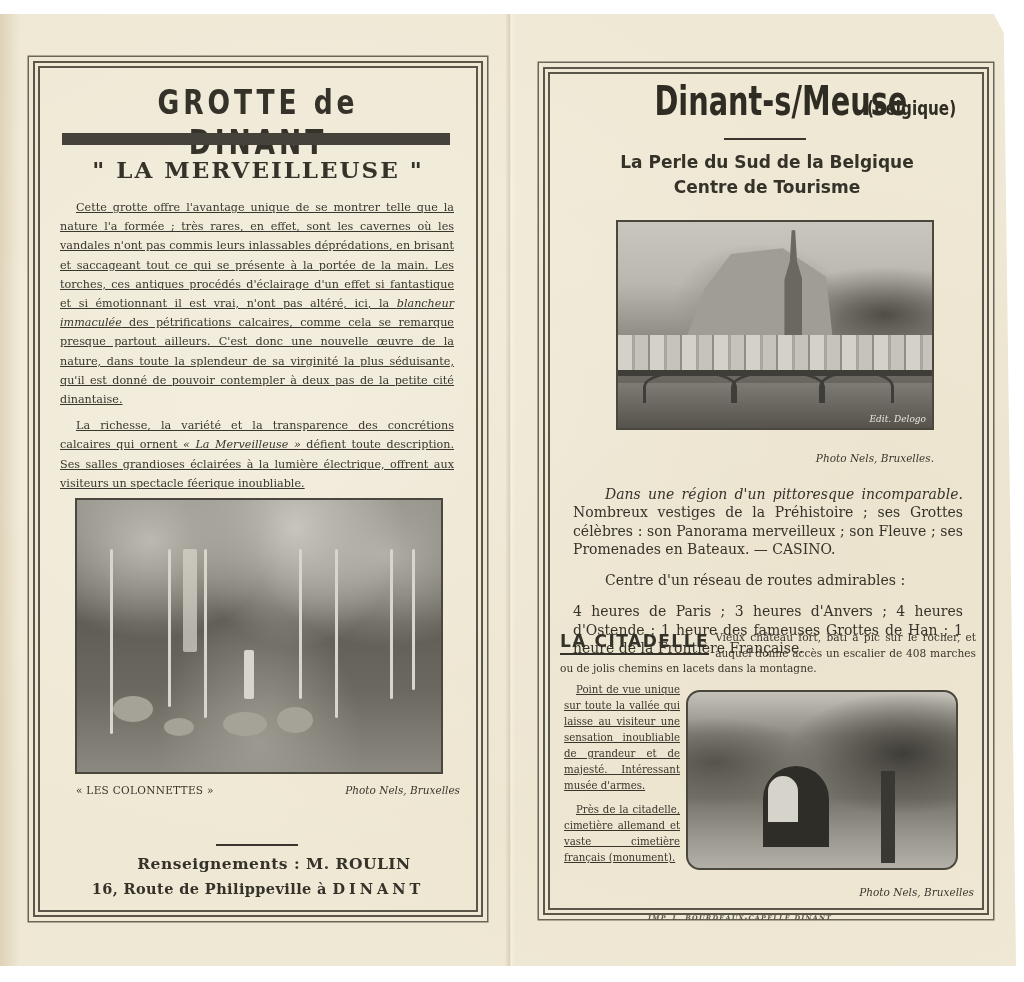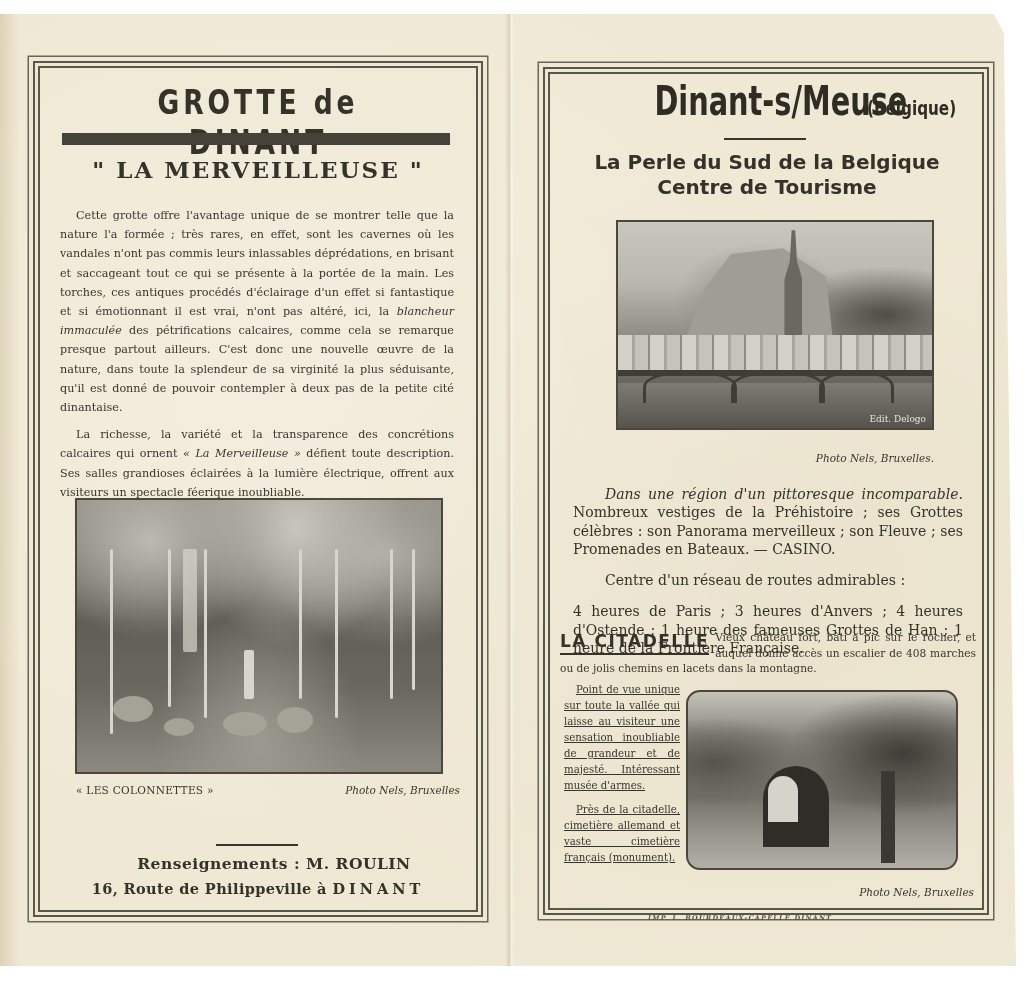--- a/index.html
+++ b/index.html
@@ -49,21 +49,21 @@
     .subtitle-left {
       position: absolute; left: 0; top: 86px; width: 100%; text-align: center;
       font-family: "DejaVu Serif", serif; font-weight: bold; font-size: 23px;
       letter-spacing: 2px; color: #35322a;
     }
     .body-left {
       position: absolute; left: 20px; top: 128px; width: 394px;
       font-family: "DejaVu Serif", serif; font-size: 11.2px; line-height: 19.2px;
       text-align: justify; color: #3a362d;
     }
-    .body-left p { margin: 8px 0 7px 0; text-indent: 16px; }
+    .body-left p { margin: 0 0 7px 0; text-indent: 16px; text-decoration: underline; }
     .body-left em { font-style: italic; }
 
     .perle-line {
       position: absolute; left: 0; top: 389px; width: 100%; text-align: center;
       font-family: "DejaVu Serif", serif; font-weight: bold; font-size: 14.5px; color: #35322a;
     }
 
     .photo {
       position: absolute; box-sizing: border-box; border: 2px solid #4a473f; overflow: hidden;
     }
@@ -111,36 +111,36 @@
       font-family: "DejaVu Sans", sans-serif; font-weight: bold; font-size: 40px; display: inline-block;
       transform: scaleX(0.72); transform-origin: right center; margin-right: -44px;
     }
     .title-right .paren {
       font-family: "DejaVu Sans", sans-serif; font-weight: bold; font-size: 19px; display: inline-block;
       transform: scaleX(0.8); transform-origin: left center;
     }
     .rule-right { left: 172px; top: 64px; width: 82px; }
     .tagline {
       position: absolute; left: 0; top: 76px; width: 100%; text-align: center;
-      font-family: "DejaVu Sans", sans-serif; font-weight: bold; font-size: 20px; line-height: 25px; color: #35322a;
+      font-family: "DejaVu Sans", sans-serif; font-weight: bold; font-size: 17px; line-height: 25px; color: #35322a;
     }
     .photo-dinant {
       left: 64px; top: 146px; width: 318px; height: 210px;
       background:
         radial-gradient(ellipse at 45% 40%, #8a887e 0%, transparent 35%),
         radial-gradient(ellipse at 85% 45%, #4f4d46 0%, transparent 30%),
         linear-gradient(180deg, #c9c7bd 0%, #bab8ae 30%, #8f8d84 55%, #6d6b63 72%, #545249 100%);
     }
     .cliff { position: absolute; left: 14%; top: 10%; width: 55%; height: 55%; background: #a09e94; clip-path: polygon(10% 100%, 25% 40%, 40% 10%, 70% 5%, 95% 30%, 100% 100%); }
     .tower { position: absolute; left: 53%; top: 4%; width: 18px; height: 60%; background: #6a685f; clip-path: polygon(40% 0, 60% 0, 70% 25%, 100% 40%, 100% 100%, 0 100%, 0 40%, 30% 25%); }
     .houses { position: absolute; left: 0; top: 55%; width: 100%; height: 18%; background: repeating-linear-gradient(90deg, #d4d2c8 0 14px, #a9a79d 14px 17px, #c6c4ba 17px 30px, #8f8d84 30px 32px); }
     .bridge { position: absolute; left: 0; top: 72%; width: 100%; height: 6px; background: #3f3d37; }
     .arch { position: absolute; top: 72%; height: 30px; border: 3px solid #3f3d37; border-bottom: none; border-radius: 50% 50% 0 0; }
     .water { position: absolute; left: 0; top: 78%; width: 100%; height: 22%; background: linear-gradient(180deg, #7d7b73, #55534c); }
-    .photo-sig { position: absolute; right: 6px; bottom: 4px; font-family: "DejaVu Serif", serif; font-size: 9px; color: #e8e6dc; }
+    .photo-sig { position: absolute; right: 6px; bottom: 4px; font-family: "DejaVu Serif", serif; font-style: italic; font-size: 9px; color: #e8e6dc; }
 
     .caption-right-1 {
       position: absolute; right: 48px; top: 378px; font-family: "DejaVu Serif", serif; font-style: italic; font-size: 10.5px; color: #3a362d;
     }
     .body-right {
       position: absolute; left: 8px; top: 398px; width: 416px;
       font-family: "DejaVu Serif", serif; font-size: 14px; line-height: 18.3px; text-align: justify; color: #35322a;
     }
     .body-right p { margin: 13px; }
     .body-right .ind { text-indent: 32px; }

